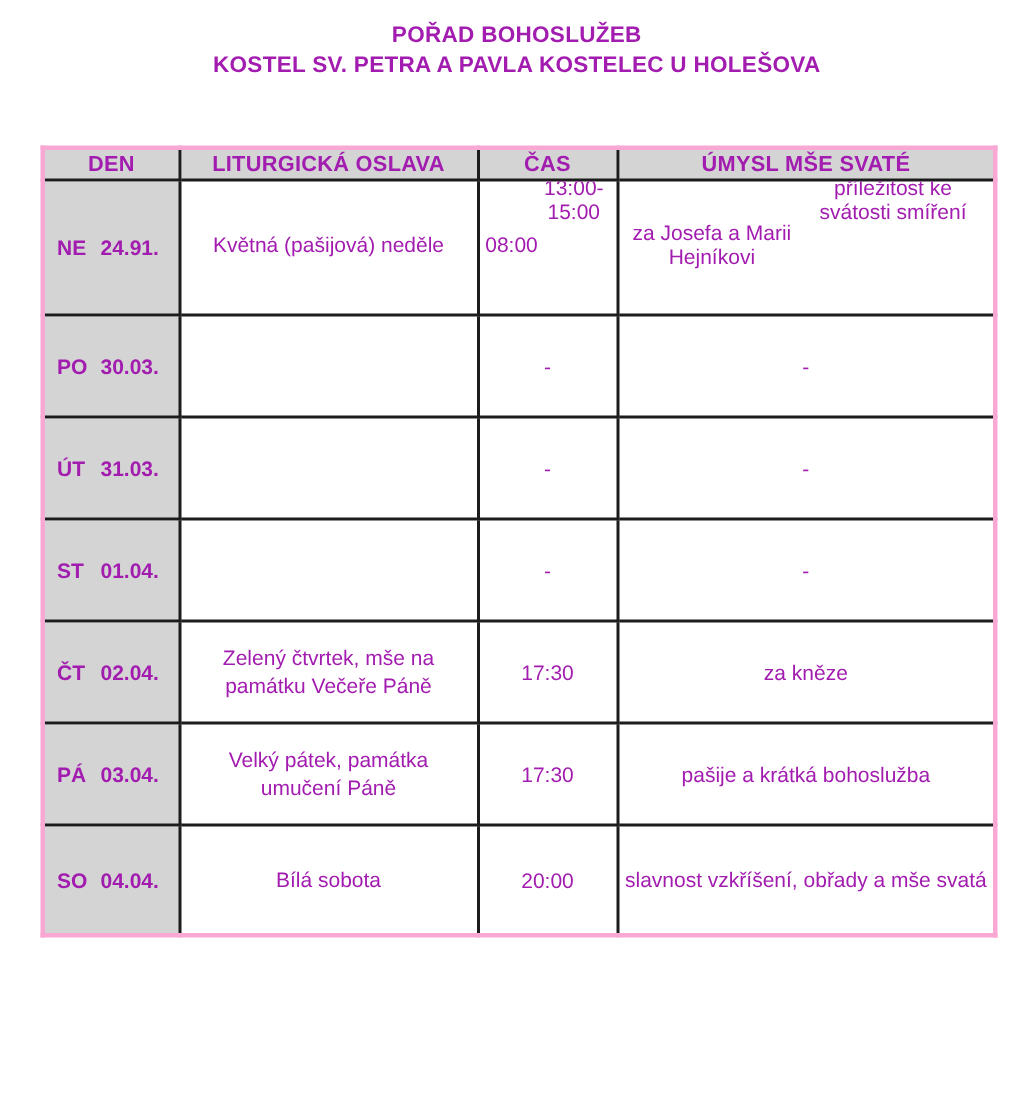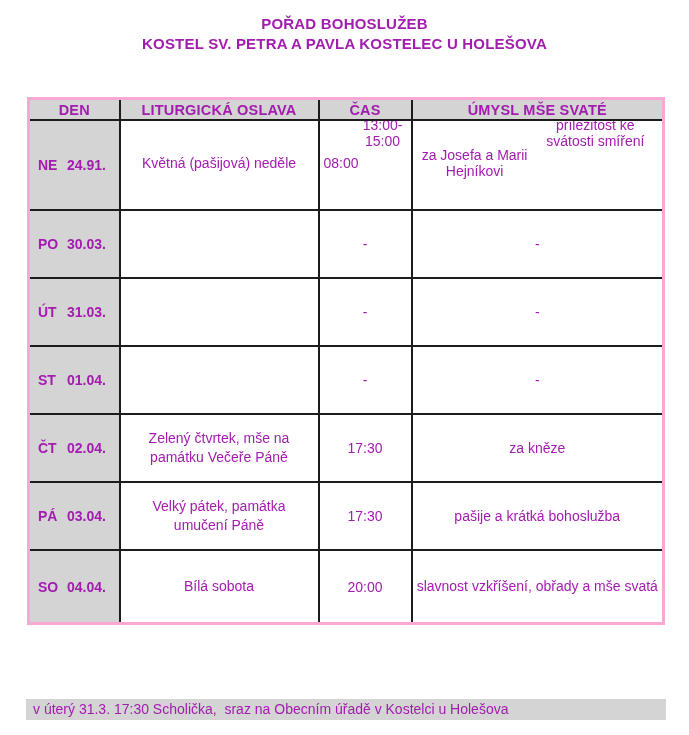--- a/index.html
+++ b/index.html
@@ -185,15 +185,14 @@
           <span class="day-abbr">SO</span><span class="day-date">04.04.</span>
         </td>
         <td><span class="oslava-text">Bílá sobota</span></td>
         <td>20:00</td>
         <td><span class="oslava-text">slavnost vzkříšení, obřady a mše svatá</span></td>
       </tr>
 
     </tbody>
   </table>
 
-  <div class="footer-bar">v úterý 31.3. 17:30 Scholička,  sraz na Obecním úřadě v Kostelci u Holešova</div>
 
 </div>
 
 </body></html>

